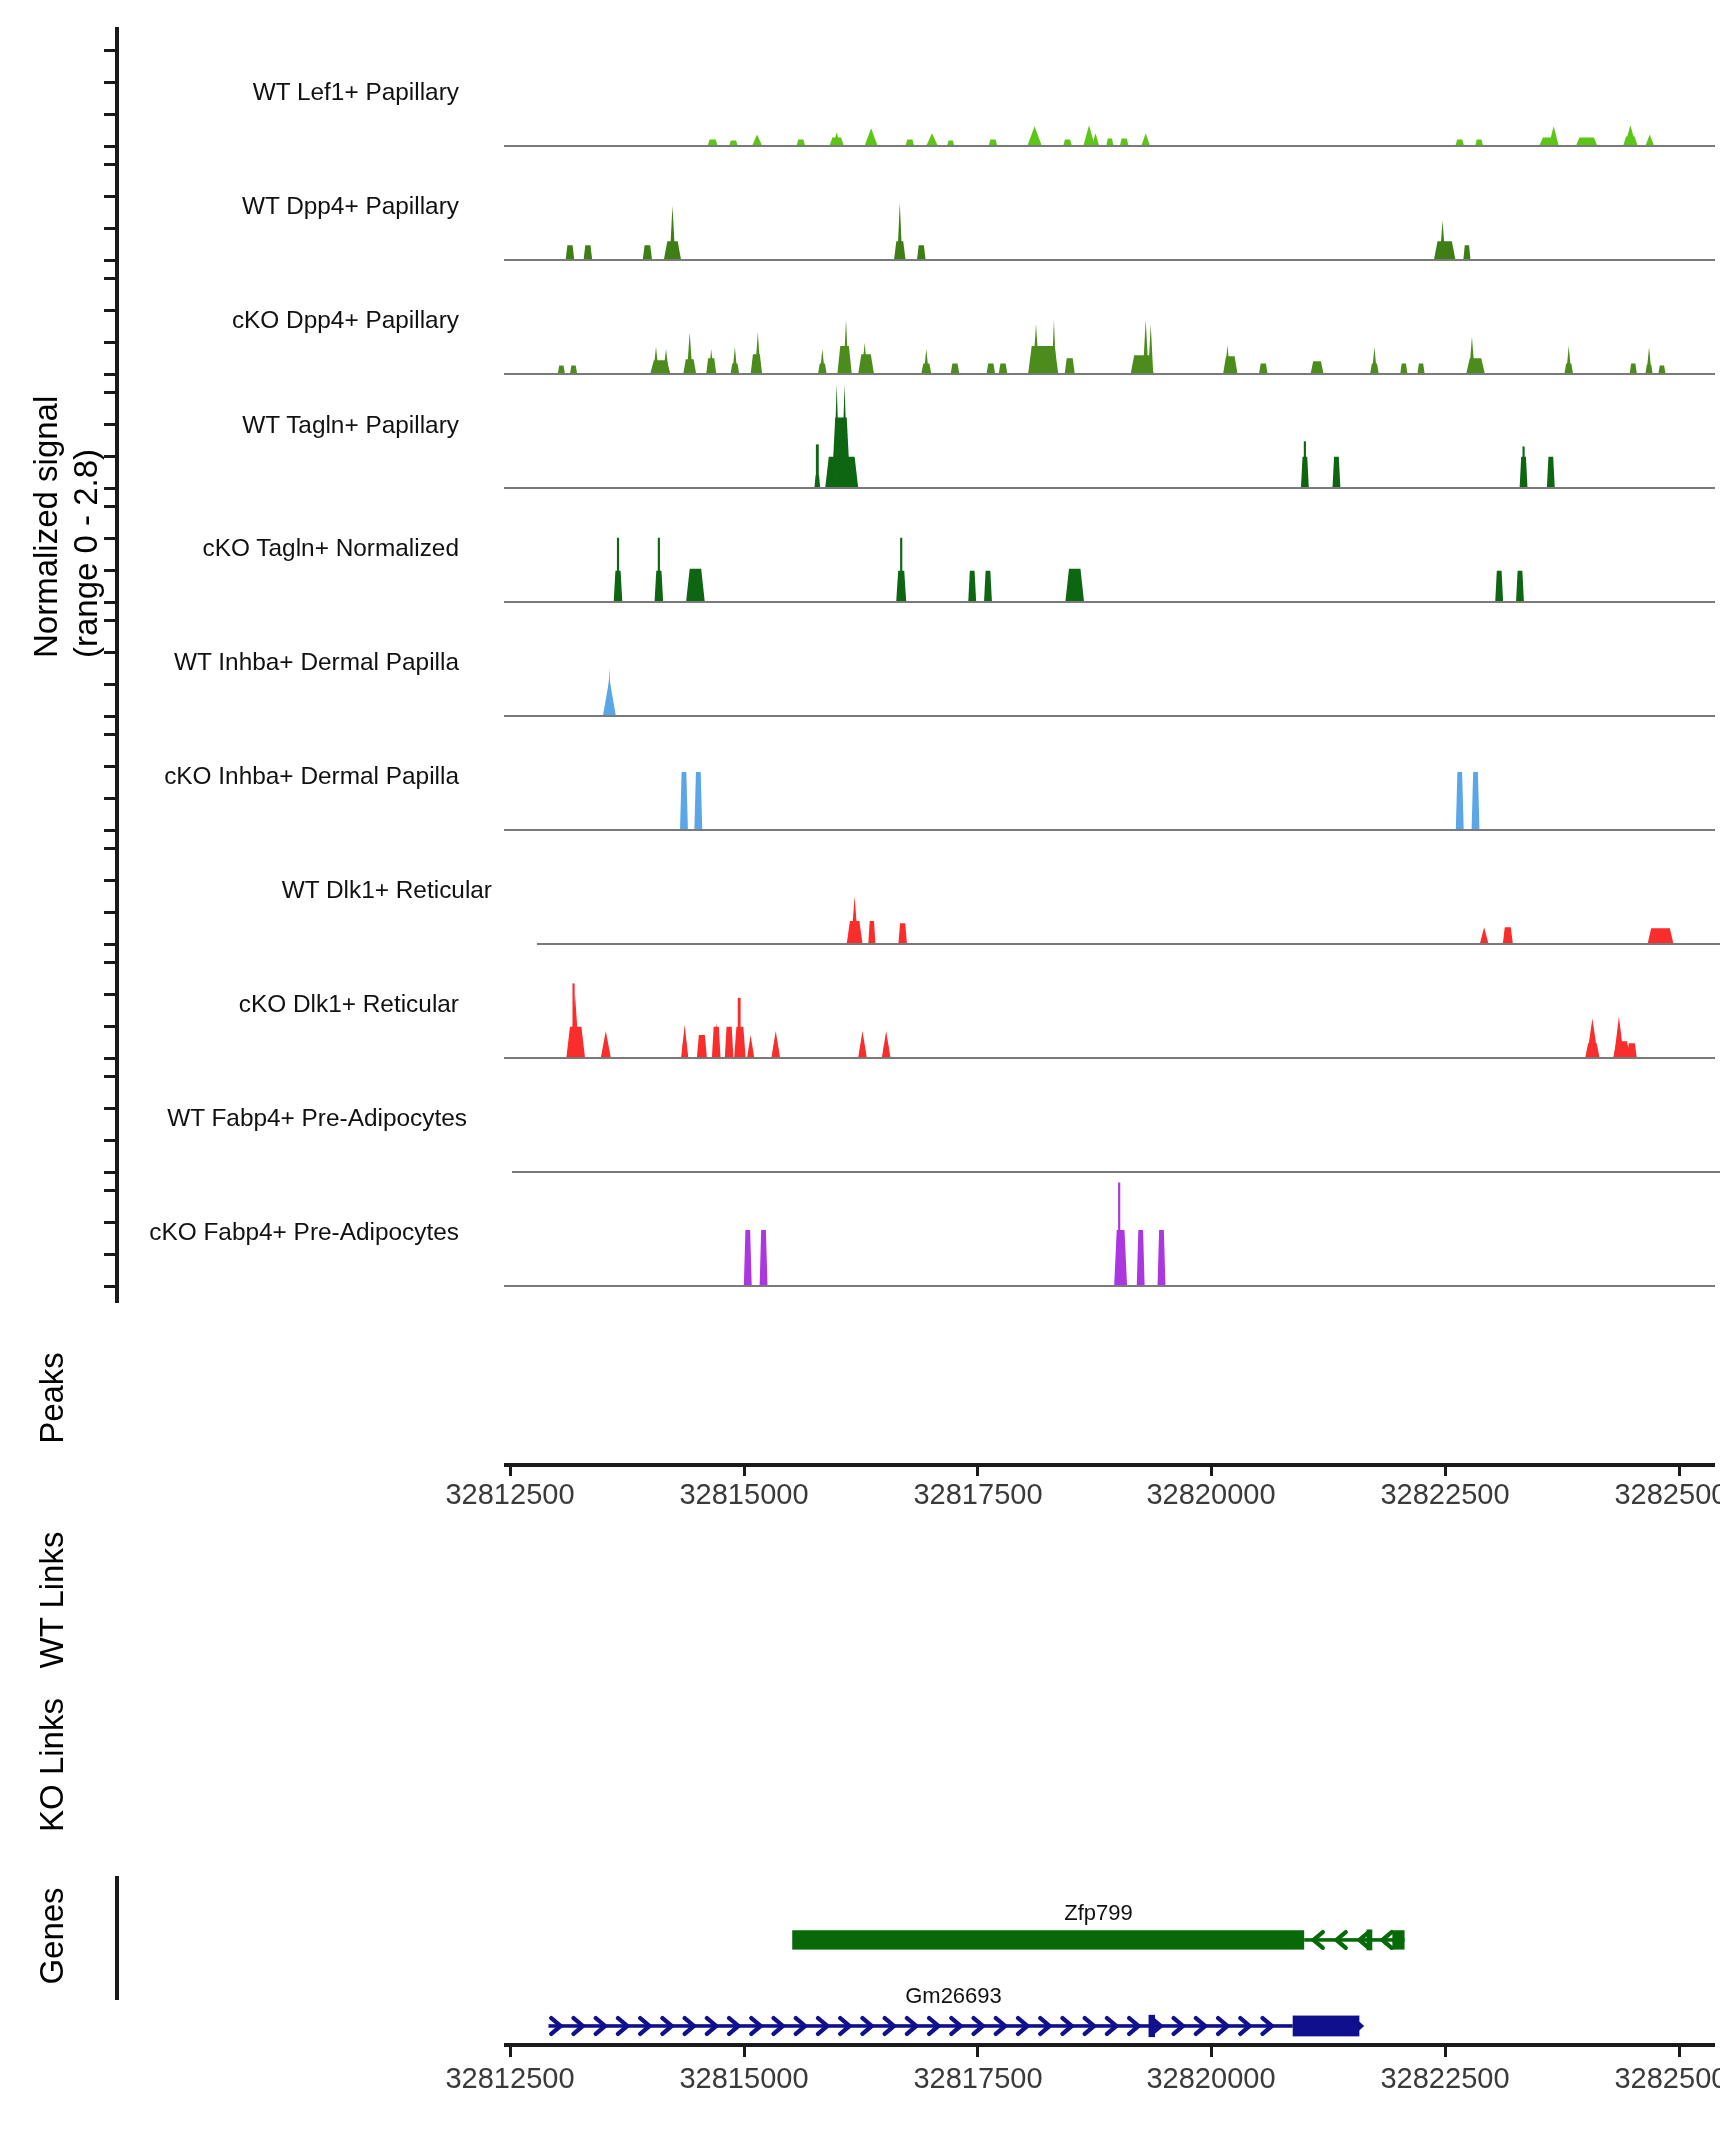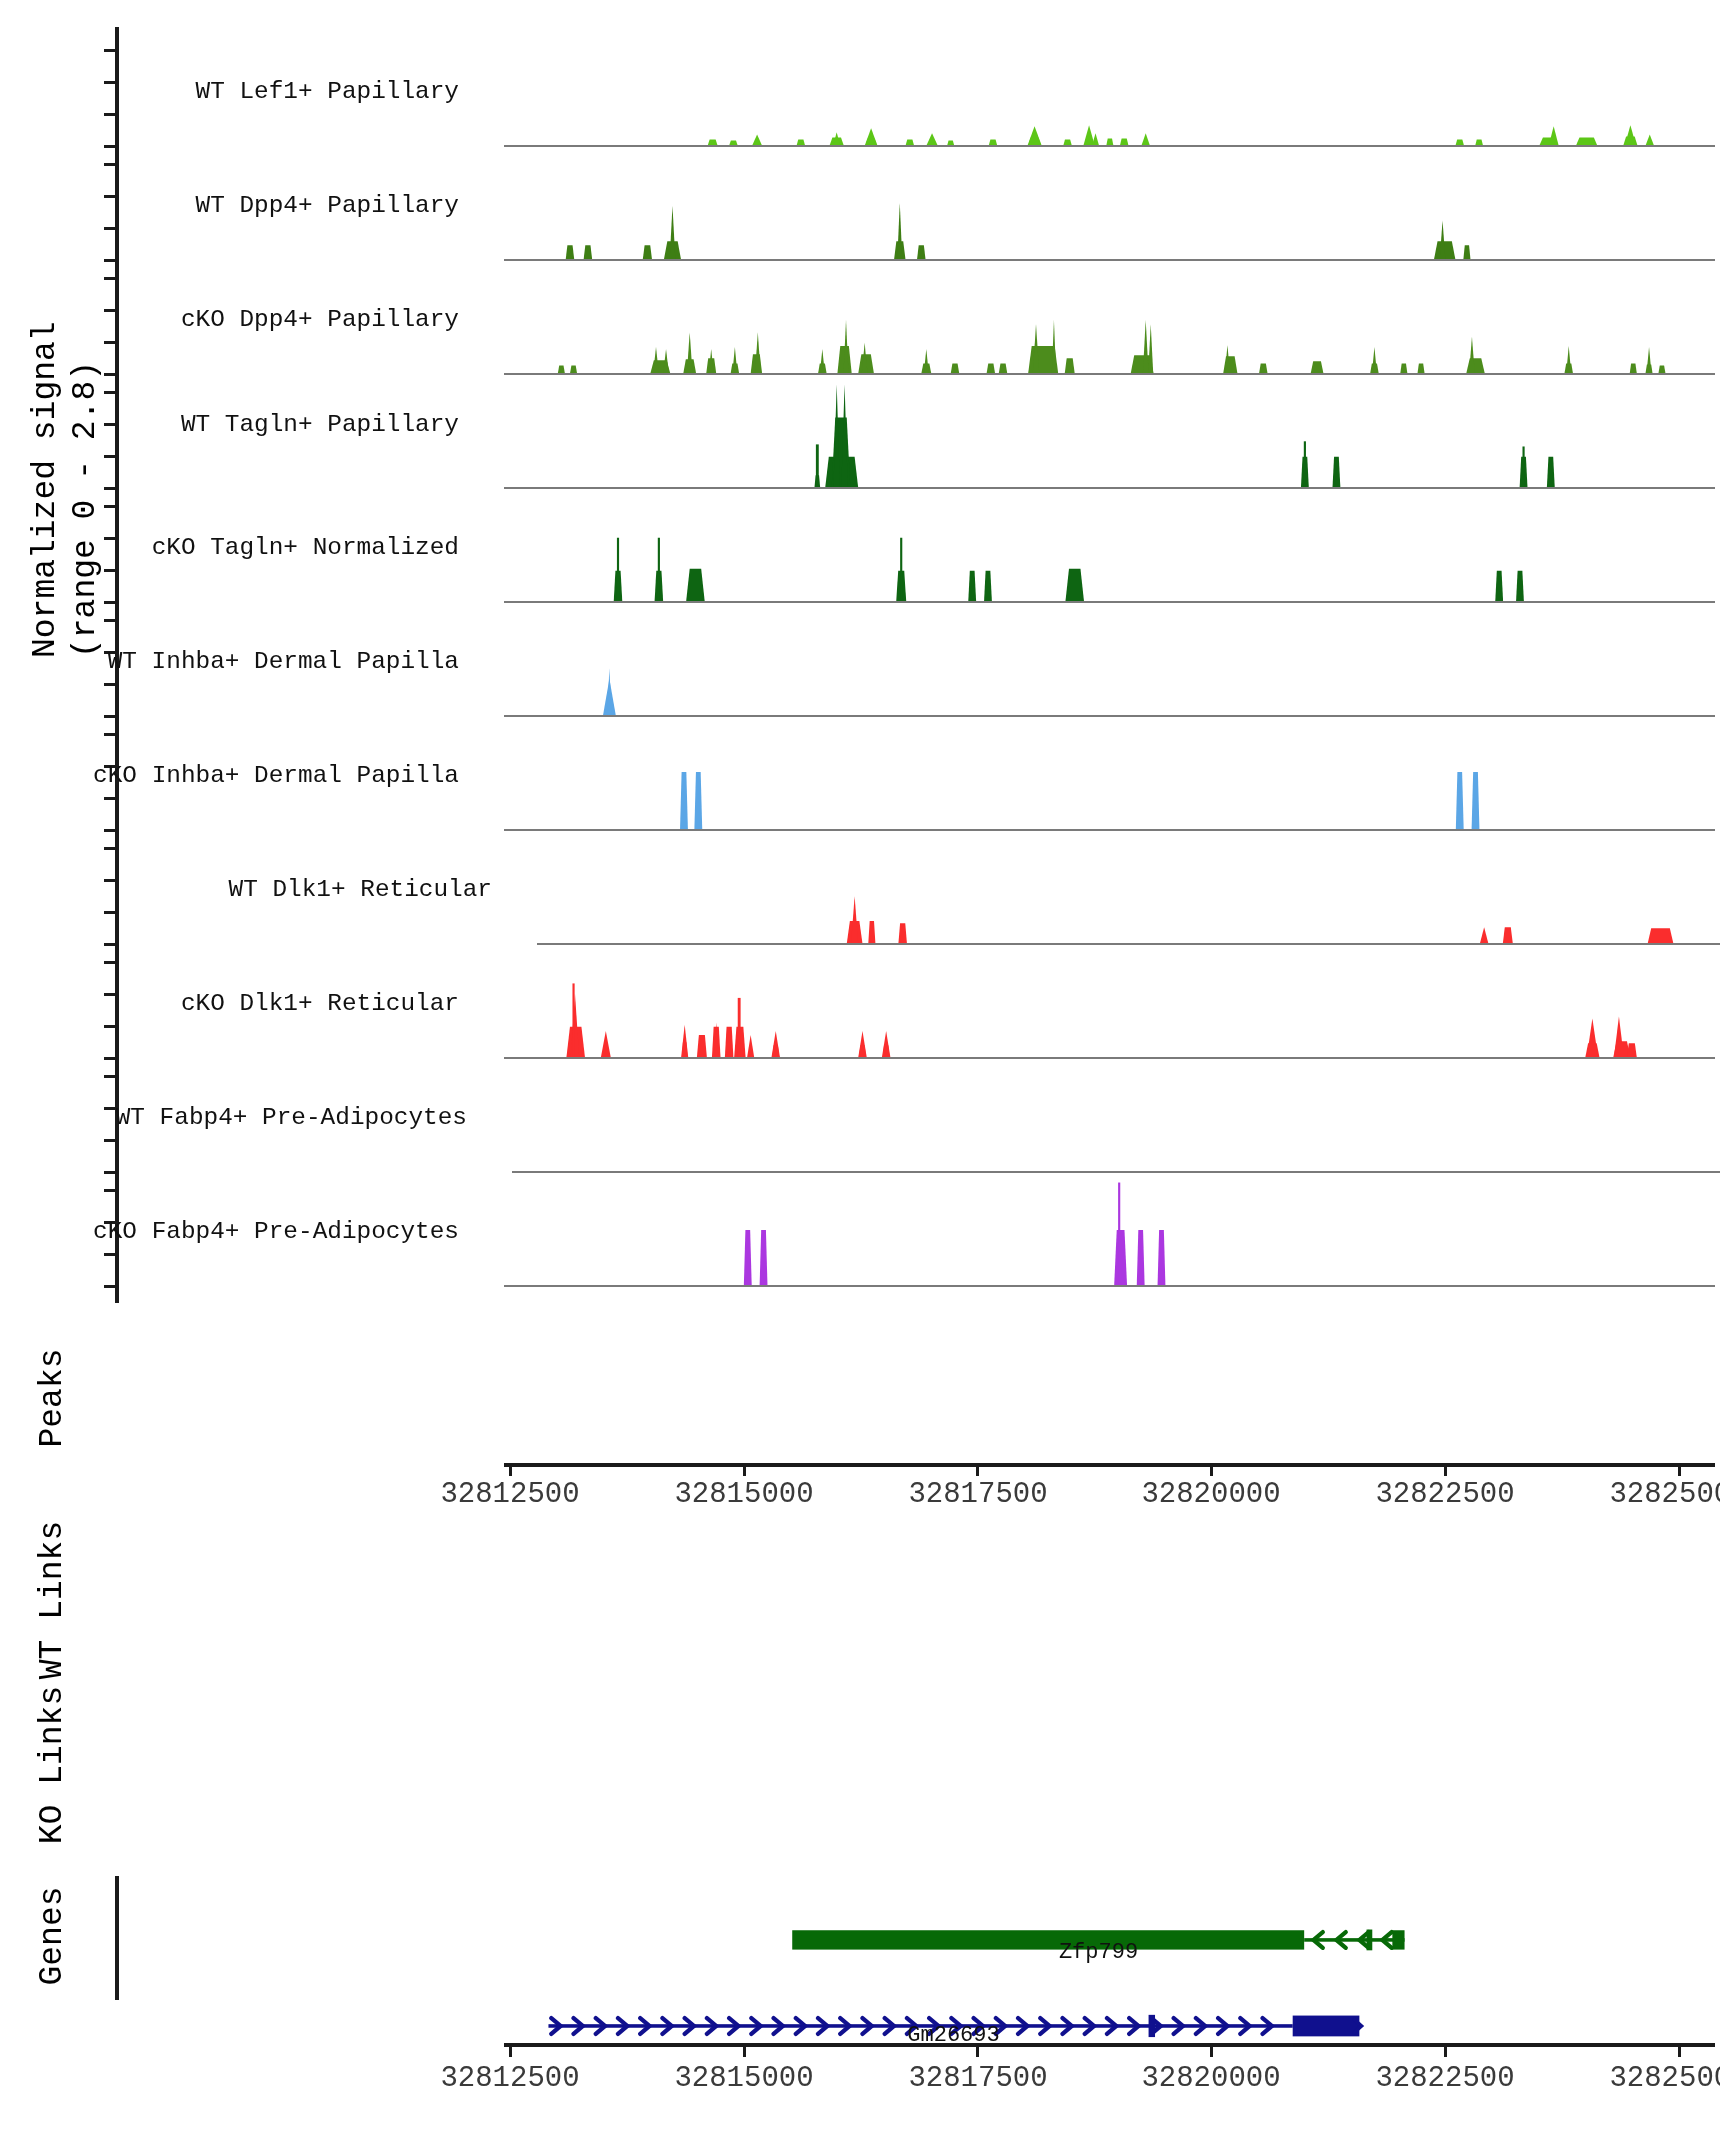--- a/index.html
+++ b/index.html
@@ -1,25 +1,25 @@
 <!DOCTYPE html>
 <html style="font-size:11.5px"><head>
 <meta charset="utf-8">
 <style>
   html,body{margin:0;padding:0;background:#fff;}
   #canvas{position:relative;width:1721px;height:2151px;background:#ffffff;
-          font-family:Liberation Mono, monospace;overflow:hidden;}
+          font-family:Liberation Sans, sans-serif;overflow:hidden;}
   .abs{position:absolute;}
   .track-label{font-size:24.4px;color:#111;text-align:right;white-space:nowrap;}
   .rot{transform:translate(-50%,-50%) rotate(-90deg);transform-origin:center;white-space:nowrap;}
   .section-label{font-size:33px;color:#000;}
   .ylab{font-size:33px;color:#000;text-align:center;line-height:1.22;}
   .tick-label{font-size:29px;color:#3a3a3a;text-align:center;letter-spacing:0px;}
   .axis-line{background:#1a1a1a;}
-  .gene-label{font-size:22px;color:#111;text-align:center;white-space:nowrap;margin-top:40px;}
+  .gene-label{font-size:22px;color:#111;text-align:center;white-space:nowrap;}
   .xaxis-title{font-size:34px;color:#000;text-align:center;}
 </style>
 </head>
 <body>
 
 <div id="canvas">
 
   <div class="abs" style="left:66px;top:658px;width:0;height:0;">
     <div class="rot ylab">
       <div>Normalized signal</div>

